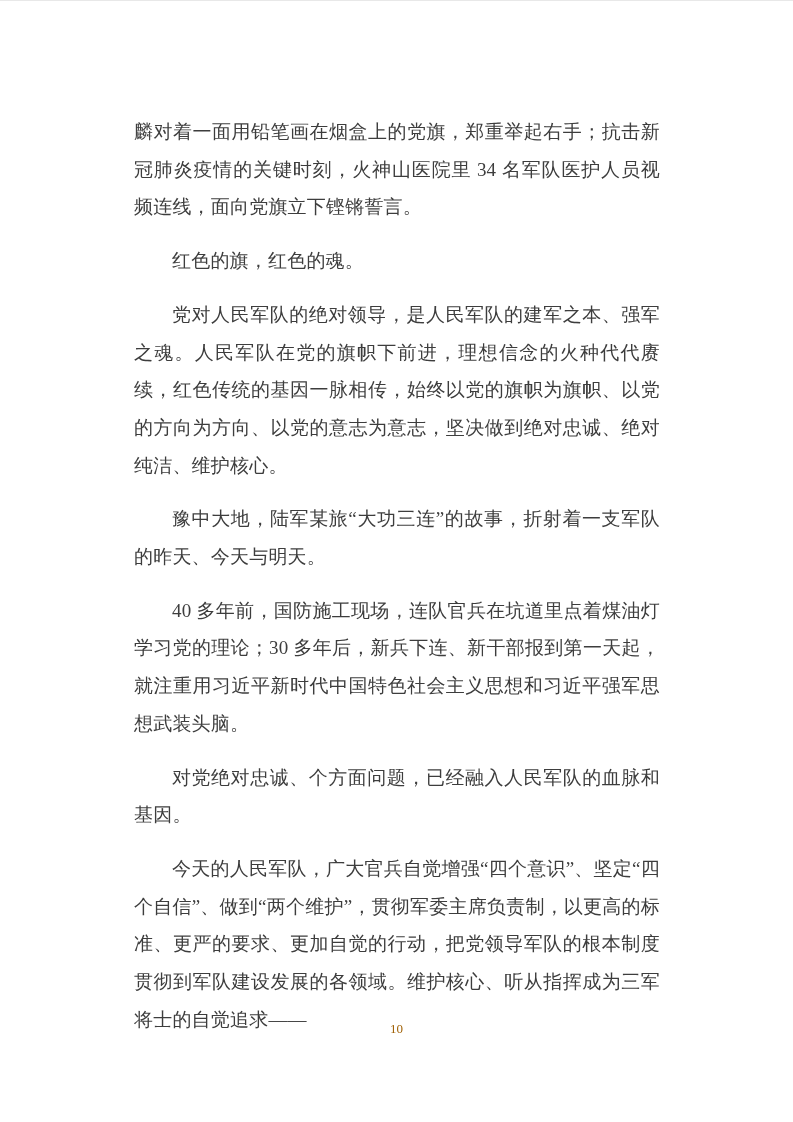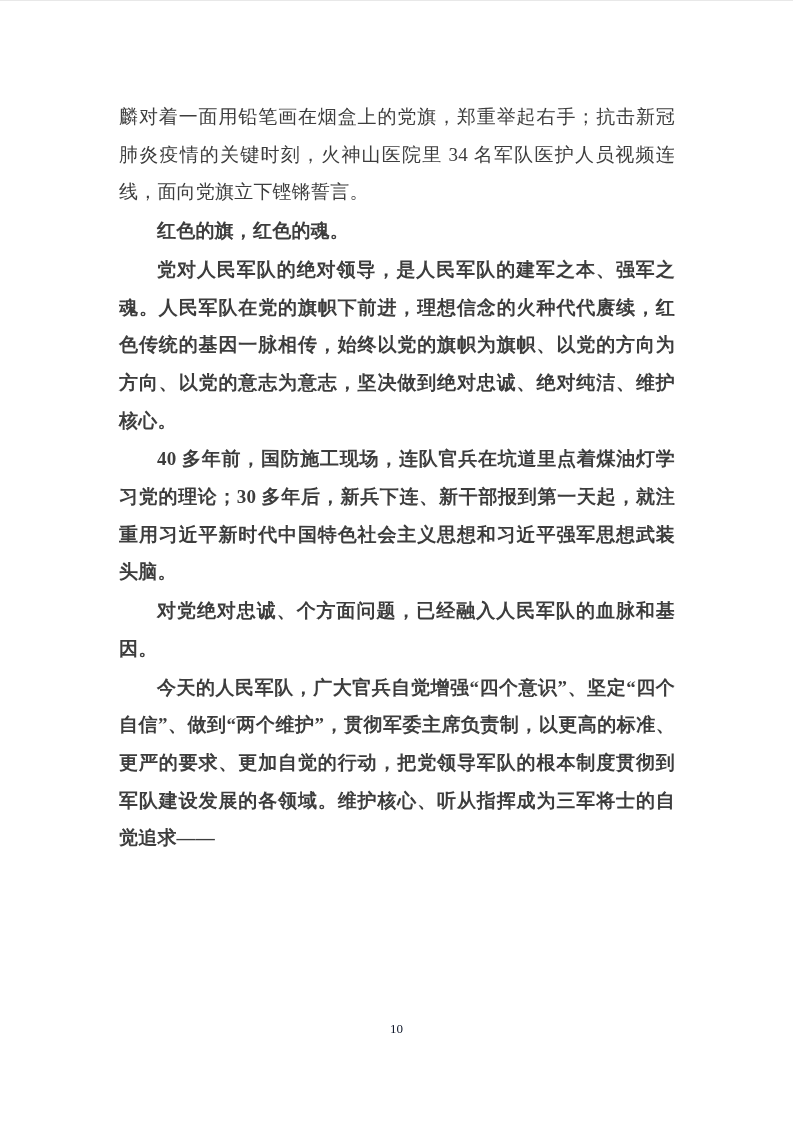--- a/index.html
+++ b/index.html
@@ -22,45 +22,45 @@
     top: 96px;
     width: 558px;
     color: #3d3d3d;
     font-size: 19px;
     line-height: 37.7px;
     text-align: justify;
     text-justify: inter-character;
     letter-spacing: 0.2px;
   }
   .text-body p {
-    margin: 1px;
+    margin: 16px;
     padding: 0;
   }
   .text-body p.indent {
     text-indent: 2em;
-    font-weight: bold;
   }
   .page-number {
     position: absolute;
     top: 1020px;
     left: 0;
     width: 100%;
     text-align: center;
     font-size: 13px;
-    color: #0f172a;
+    color: #a16207;
     font-family: "Liberation Serif", serif;
   }
 </style>
 </head>
 <body>
 
 <div class="doc-page">
   <div class="text-body">
     <p>麟对着一面用铅笔画在烟盒上的党旗，郑重举起右手；抗击新冠肺炎疫情的关键时刻，火神山医院里 34 名军队医护人员视频连线，面向党旗立下铿锵誓言。</p>
     <p class="indent">红色的旗，红色的魂。</p>
     <p class="indent">党对人民军队的绝对领导，是人民军队的建军之本、强军之魂。人民军队在党的旗帜下前进，理想信念的火种代代赓续，红色传统的基因一脉相传，始终以党的旗帜为旗帜、以党的方向为方向、以党的意志为意志，坚决做到绝对忠诚、绝对纯洁、维护核心。</p>
+    <p class="indent">豫中大地，陆军某旅“大功三连”的故事，折射着一支军队的昨天、今天与明天。</p>
     <p class="indent">40 多年前，国防施工现场，连队官兵在坑道里点着煤油灯学习党的理论；30 多年后，新兵下连、新干部报到第一天起，就注重用习近平新时代中国特色社会主义思想和习近平强军思想武装头脑。</p>
     <p class="indent">对党绝对忠诚、个方面问题，已经融入人民军队的血脉和基因。</p>
     <p class="indent">今天的人民军队，广大官兵自觉增强“四个意识”、坚定“四个自信”、做到“两个维护”，贯彻军委主席负责制，以更高的标准、更严的要求、更加自觉的行动，把党领导军队的根本制度贯彻到军队建设发展的各领域。维护核心、听从指挥成为三军将士的自觉追求——</p>
 
   </div>
   <div class="page-number">10</div>
 </div>
 
 </body></html>

